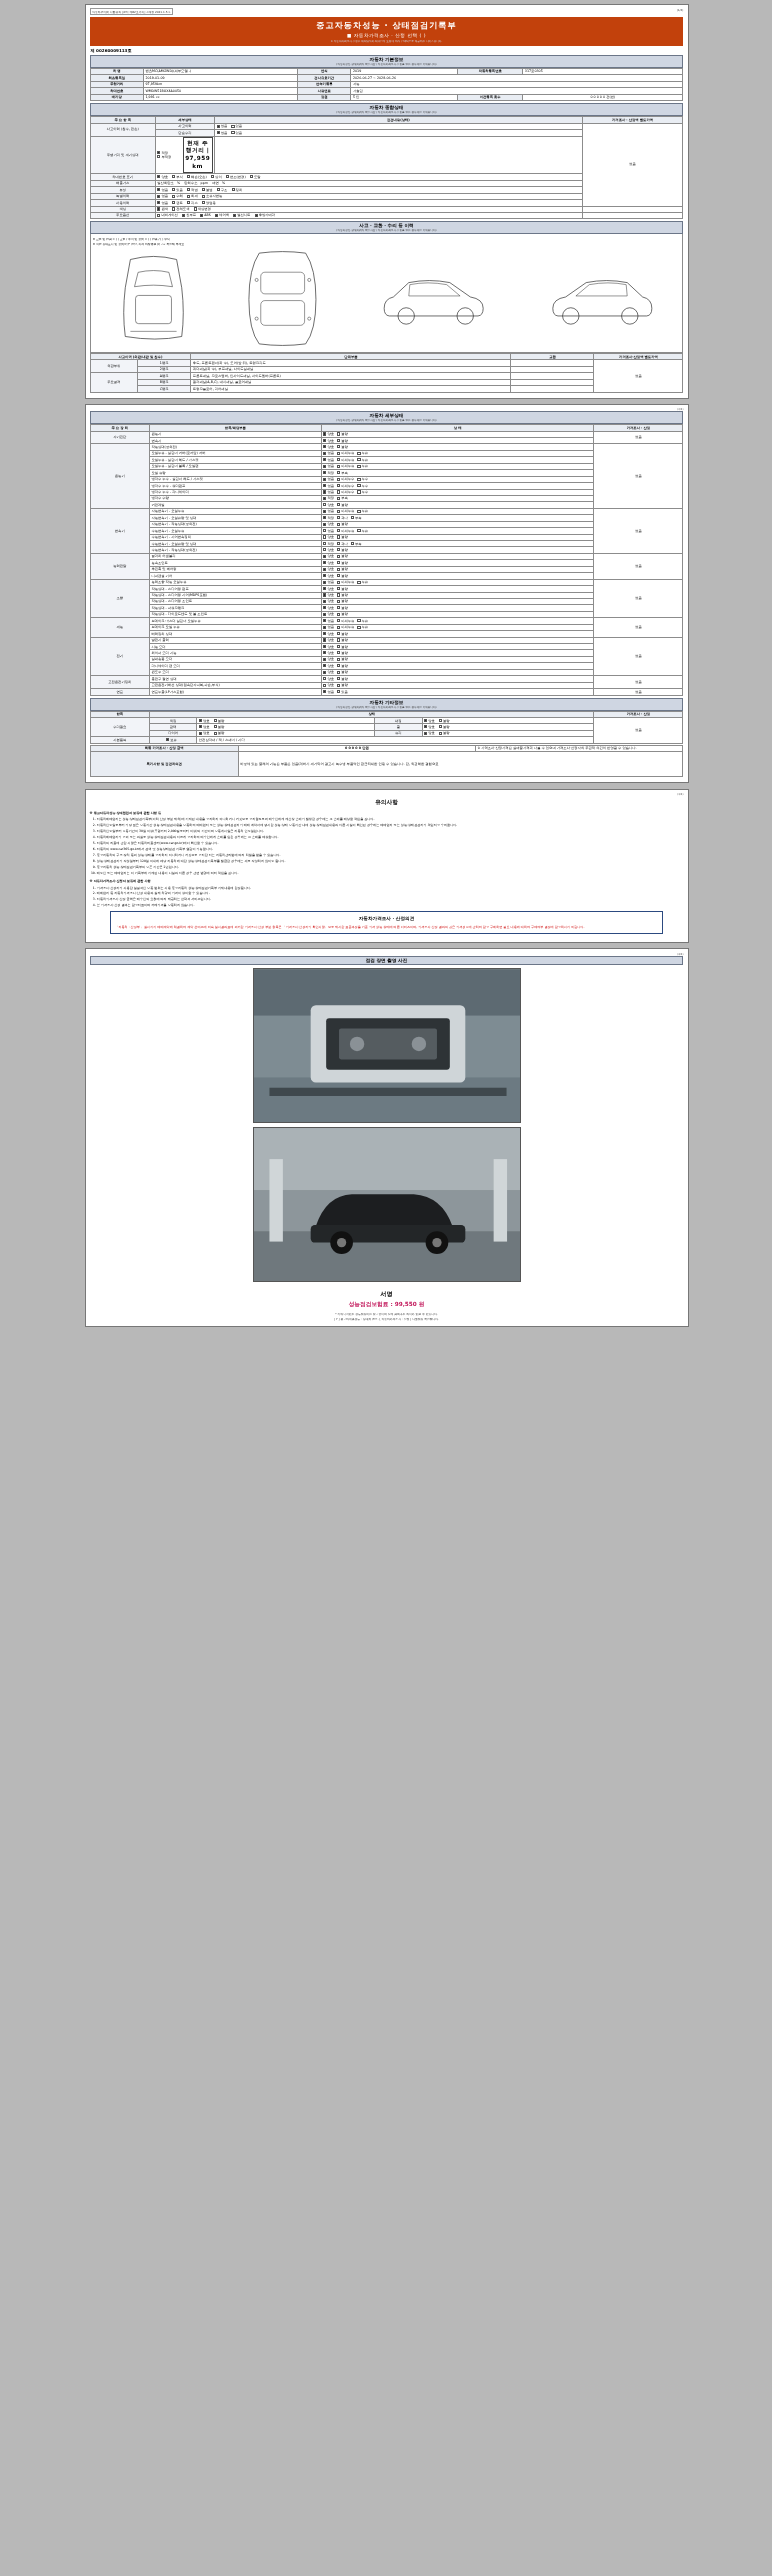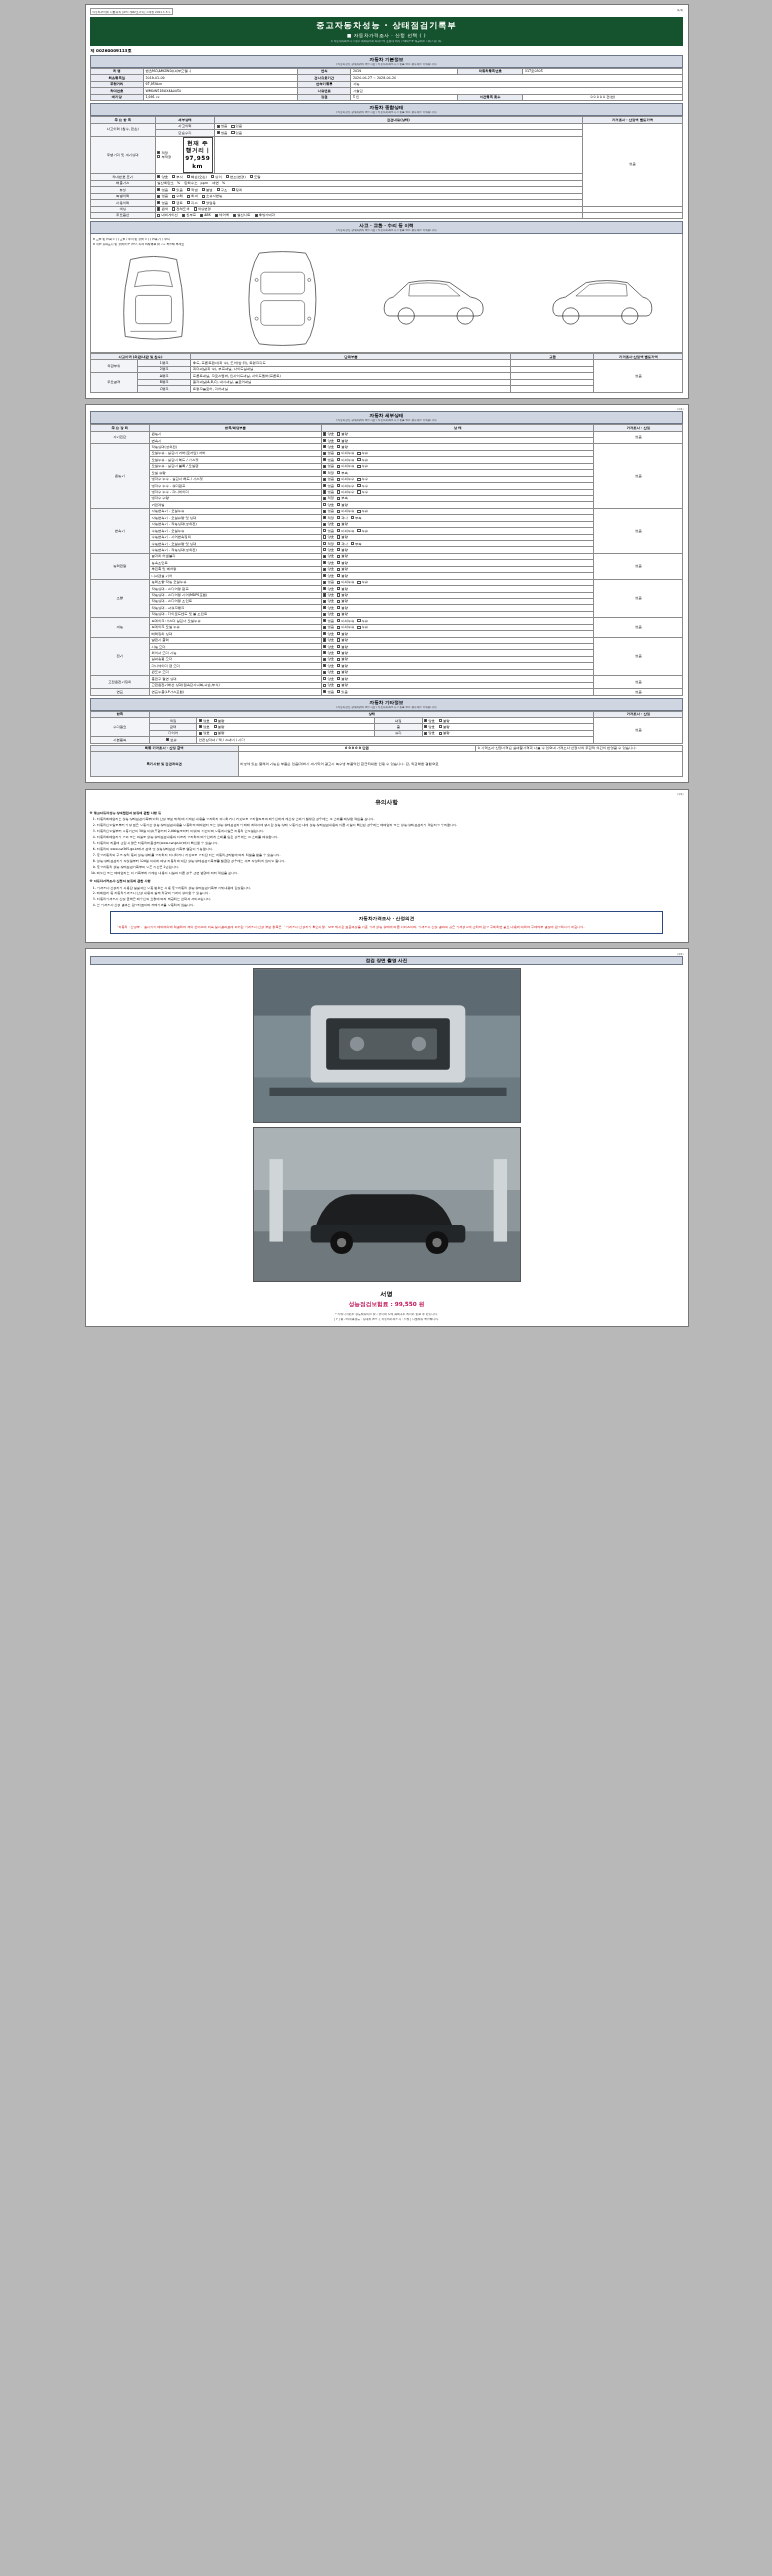--- a/index.html
+++ b/index.html
@@ -26,21 +26,21 @@
   .topnote {
     font-size: 2.8px;
     color: #333;
     border: 0.5px solid #999;
     padding: 0.5px 1.5px;
     display: inline-block;
   }
   .toprow { display: flex; justify-content: space-between; align-items: flex-start; }
   .pgnum { font-size: 2.8px; color: #444; }
   .titlebar {
-    background: #14532d;
+    background: #c2410c;
     color: #fff;
     text-align: center;
     padding: 3.6px 2.1px 3.1px 2.1px;
     margin-top: 1.5px;
   }
   .titlebar .t1 { font-size: 8.2px; font-weight: bold; letter-spacing: 1px; }
   .titlebar .t2 { font-size: 4.6px; margin-top: 1.5px; letter-spacing: 0.5px; }
   .titlebar .t3 { font-size: 2.6px; margin-top: 1.5px; color: #cfd8e6; }
   .docno { font-size: 4.1px; font-weight: bold; margin: 2.1px 0 1.5px 1px; }
   .sectionbar {

